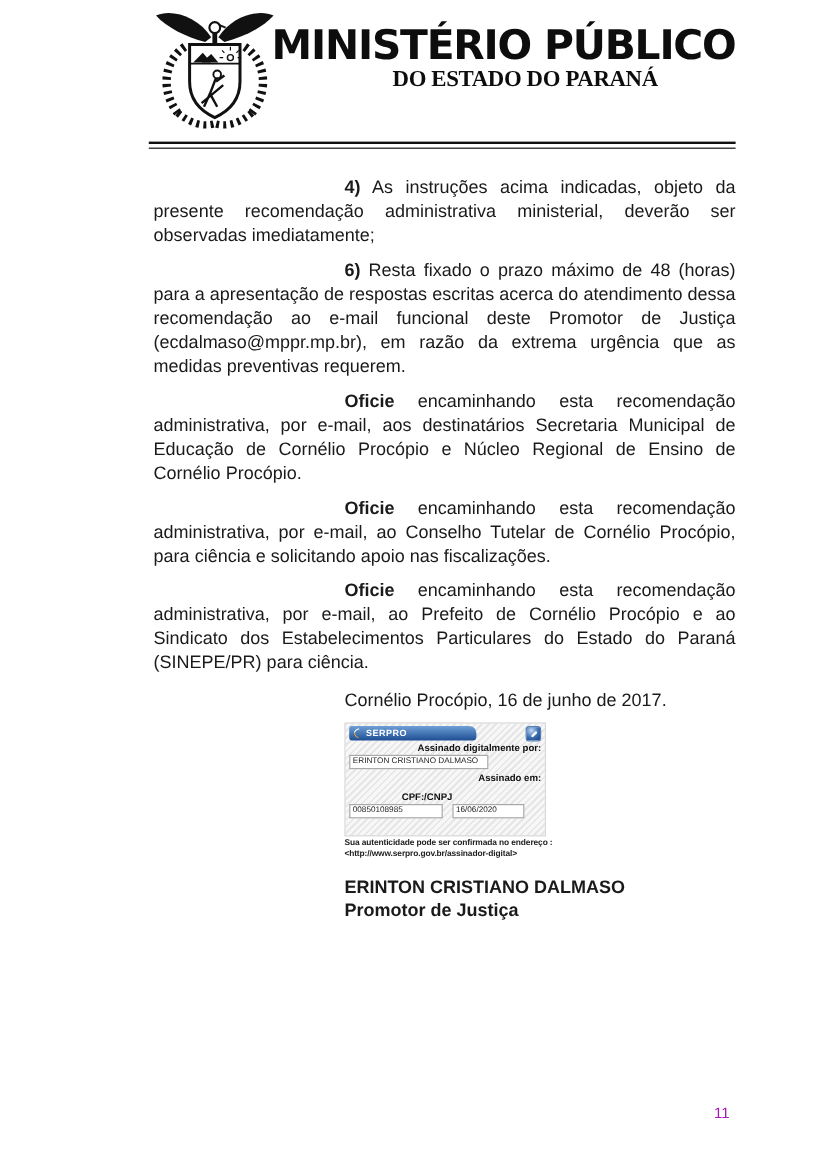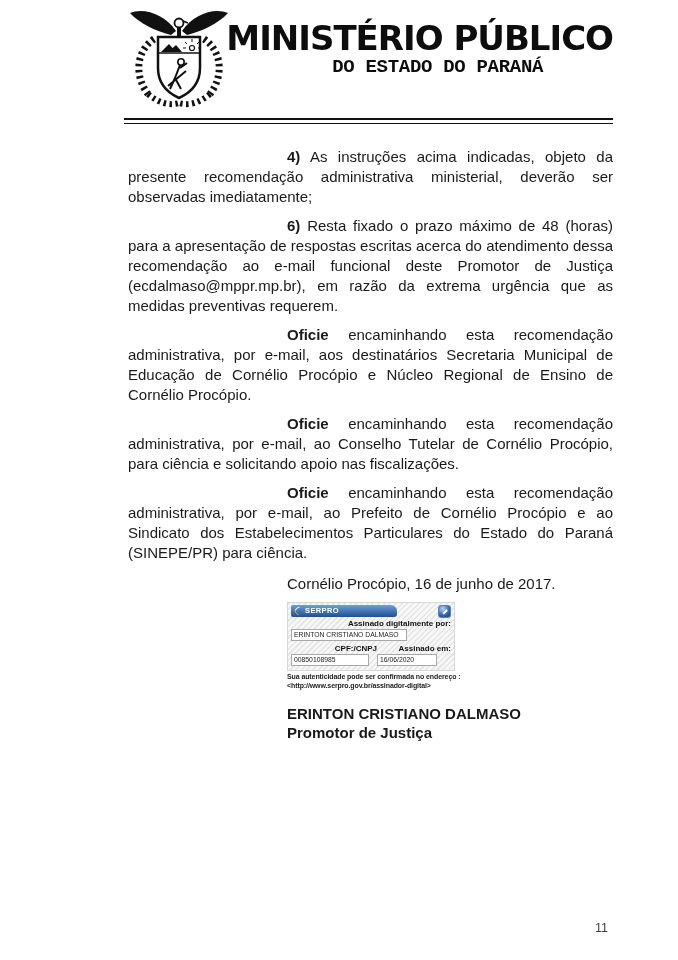--- a/index.html
+++ b/index.html
@@ -15,21 +15,21 @@
   }
   
   .header{position:relative;height:126px;}
   .logo{position:absolute;left:-4px;top:6px;width:110px;height:108px;}
   .titles{position:absolute;right:0;top:20px;text-align:center;white-space:nowrap;}
   .org-name{
     font-family:"DejaVu Sans","Liberation Sans",sans-serif;
     font-weight:bold;font-size:34px;line-height:36px;letter-spacing:-1px;color:#0d0d0d;
   }
   .org-subtitle{
-    font-family:Liberation Mono, monospace;
+    font-family:Liberation Serif, serif;
     font-weight:bold;font-size:19px;line-height:22px;letter-spacing:-0.3px;color:#0d0d0d;padding-left:36px;
   }
   .org-unit{
     font-family:"DejaVu Sans","Liberation Sans",sans-serif;
     font-weight:bold;font-size:12.5px;line-height:16px;margin-top:3px;color:#0d0d0d;
   }
   .rule{
     position:absolute;left:-4px;right:0;bottom:2px;height:3px;
     border-top:2px solid #111;border-bottom:1px solid #111;
   }
@@ -42,21 +42,21 @@
   }
   .par b{font-weight:bold;}
   .dateline{margin:11px 0 0 159px;text-align:left;}
   
   .stamp{margin:8px 0 0 159px;width:168px;}
   .stamp-box{
     position:relative;
     box-sizing:border-box;
     width:168px;
     border:1px solid #d8d8d8;
-    padding:2px 3px 4px 3px;
+    padding:2px 3px 14px 3px;
     background:repeating-linear-gradient(135deg,#e6e6e6 0 1.5px,#f7f7f7 1.5px 4px);
   }
   .serpro-bar{
     position:relative;
     width:106px;height:12px;
     border-radius:2px 6px 3px 2px;
     background:linear-gradient(#6f9fd6,#1d4f93);
     display:flex;align-items:center;
   }
   .serpro-swoosh{
@@ -90,21 +90,21 @@
   .stamp-col2{flex:1;}
   .cpf-box{width:78px;}
   .date-box{width:60px;}
   .stamp-urls{
     margin-top:2px;font-size:7px;font-weight:bold;line-height:8.5px;color:#222;
     letter-spacing:-0.1px;white-space:nowrap;
   }
   
   .sig-block{margin:14px 0 0 159px;font-weight:bold;font-size:15px;line-height:19px;}
   
-  .page-number{position:absolute;left:595px;top:921px;font-size:12.5px;color:#404040;}
+  .page-number{position:absolute;left:595px;top:921px;font-size:12.5px;color:#a21caf;}
 </style>
 </head>
 <body>
 
 <div class="page">
 
   <div class="header">
     <svg class="logo" viewBox="0 0 110 108" aria-hidden="true">
 
       <path d="M52 25 C41 8 19 1 6 7 C15 17 31 25 47 29 Z" fill="#111"></path>
@@ -158,21 +158,21 @@
     <div class="stamp">
       <div class="stamp-box">
         <div class="serpro-bar">
           <span class="serpro-swoosh"></span>
           <span class="serpro-text">SERPRO</span>
         </div>
         <div class="glossy-icon"></div>
         <div class="stamp-label">Assinado digitalmente por:</div>
         <div class="stamp-valuebox name-box">ERINTON CRISTIANO DALMASO</div>
         <div class="stamp-cols">
-          <div class="stamp-col1 stamp-label" style="margin-top:0;">CPF:/CNPJ</div>
+          <div class="stamp-col1 stamp-label" style="margin-top:16px;">CPF:/CNPJ</div>
           <div class="stamp-col2 stamp-label" style="margin-top:0;">Assinado em:</div>
         </div>
         <div class="stamp-cols" style="margin-top:0;">
           <div class="stamp-col1">
               <div class="stamp-valuebox cpf-box">00850108985</div>
             </div>
           <div class="stamp-col2">
               <div class="stamp-valuebox date-box">16/06/2020</div>
             </div>
         </div>

